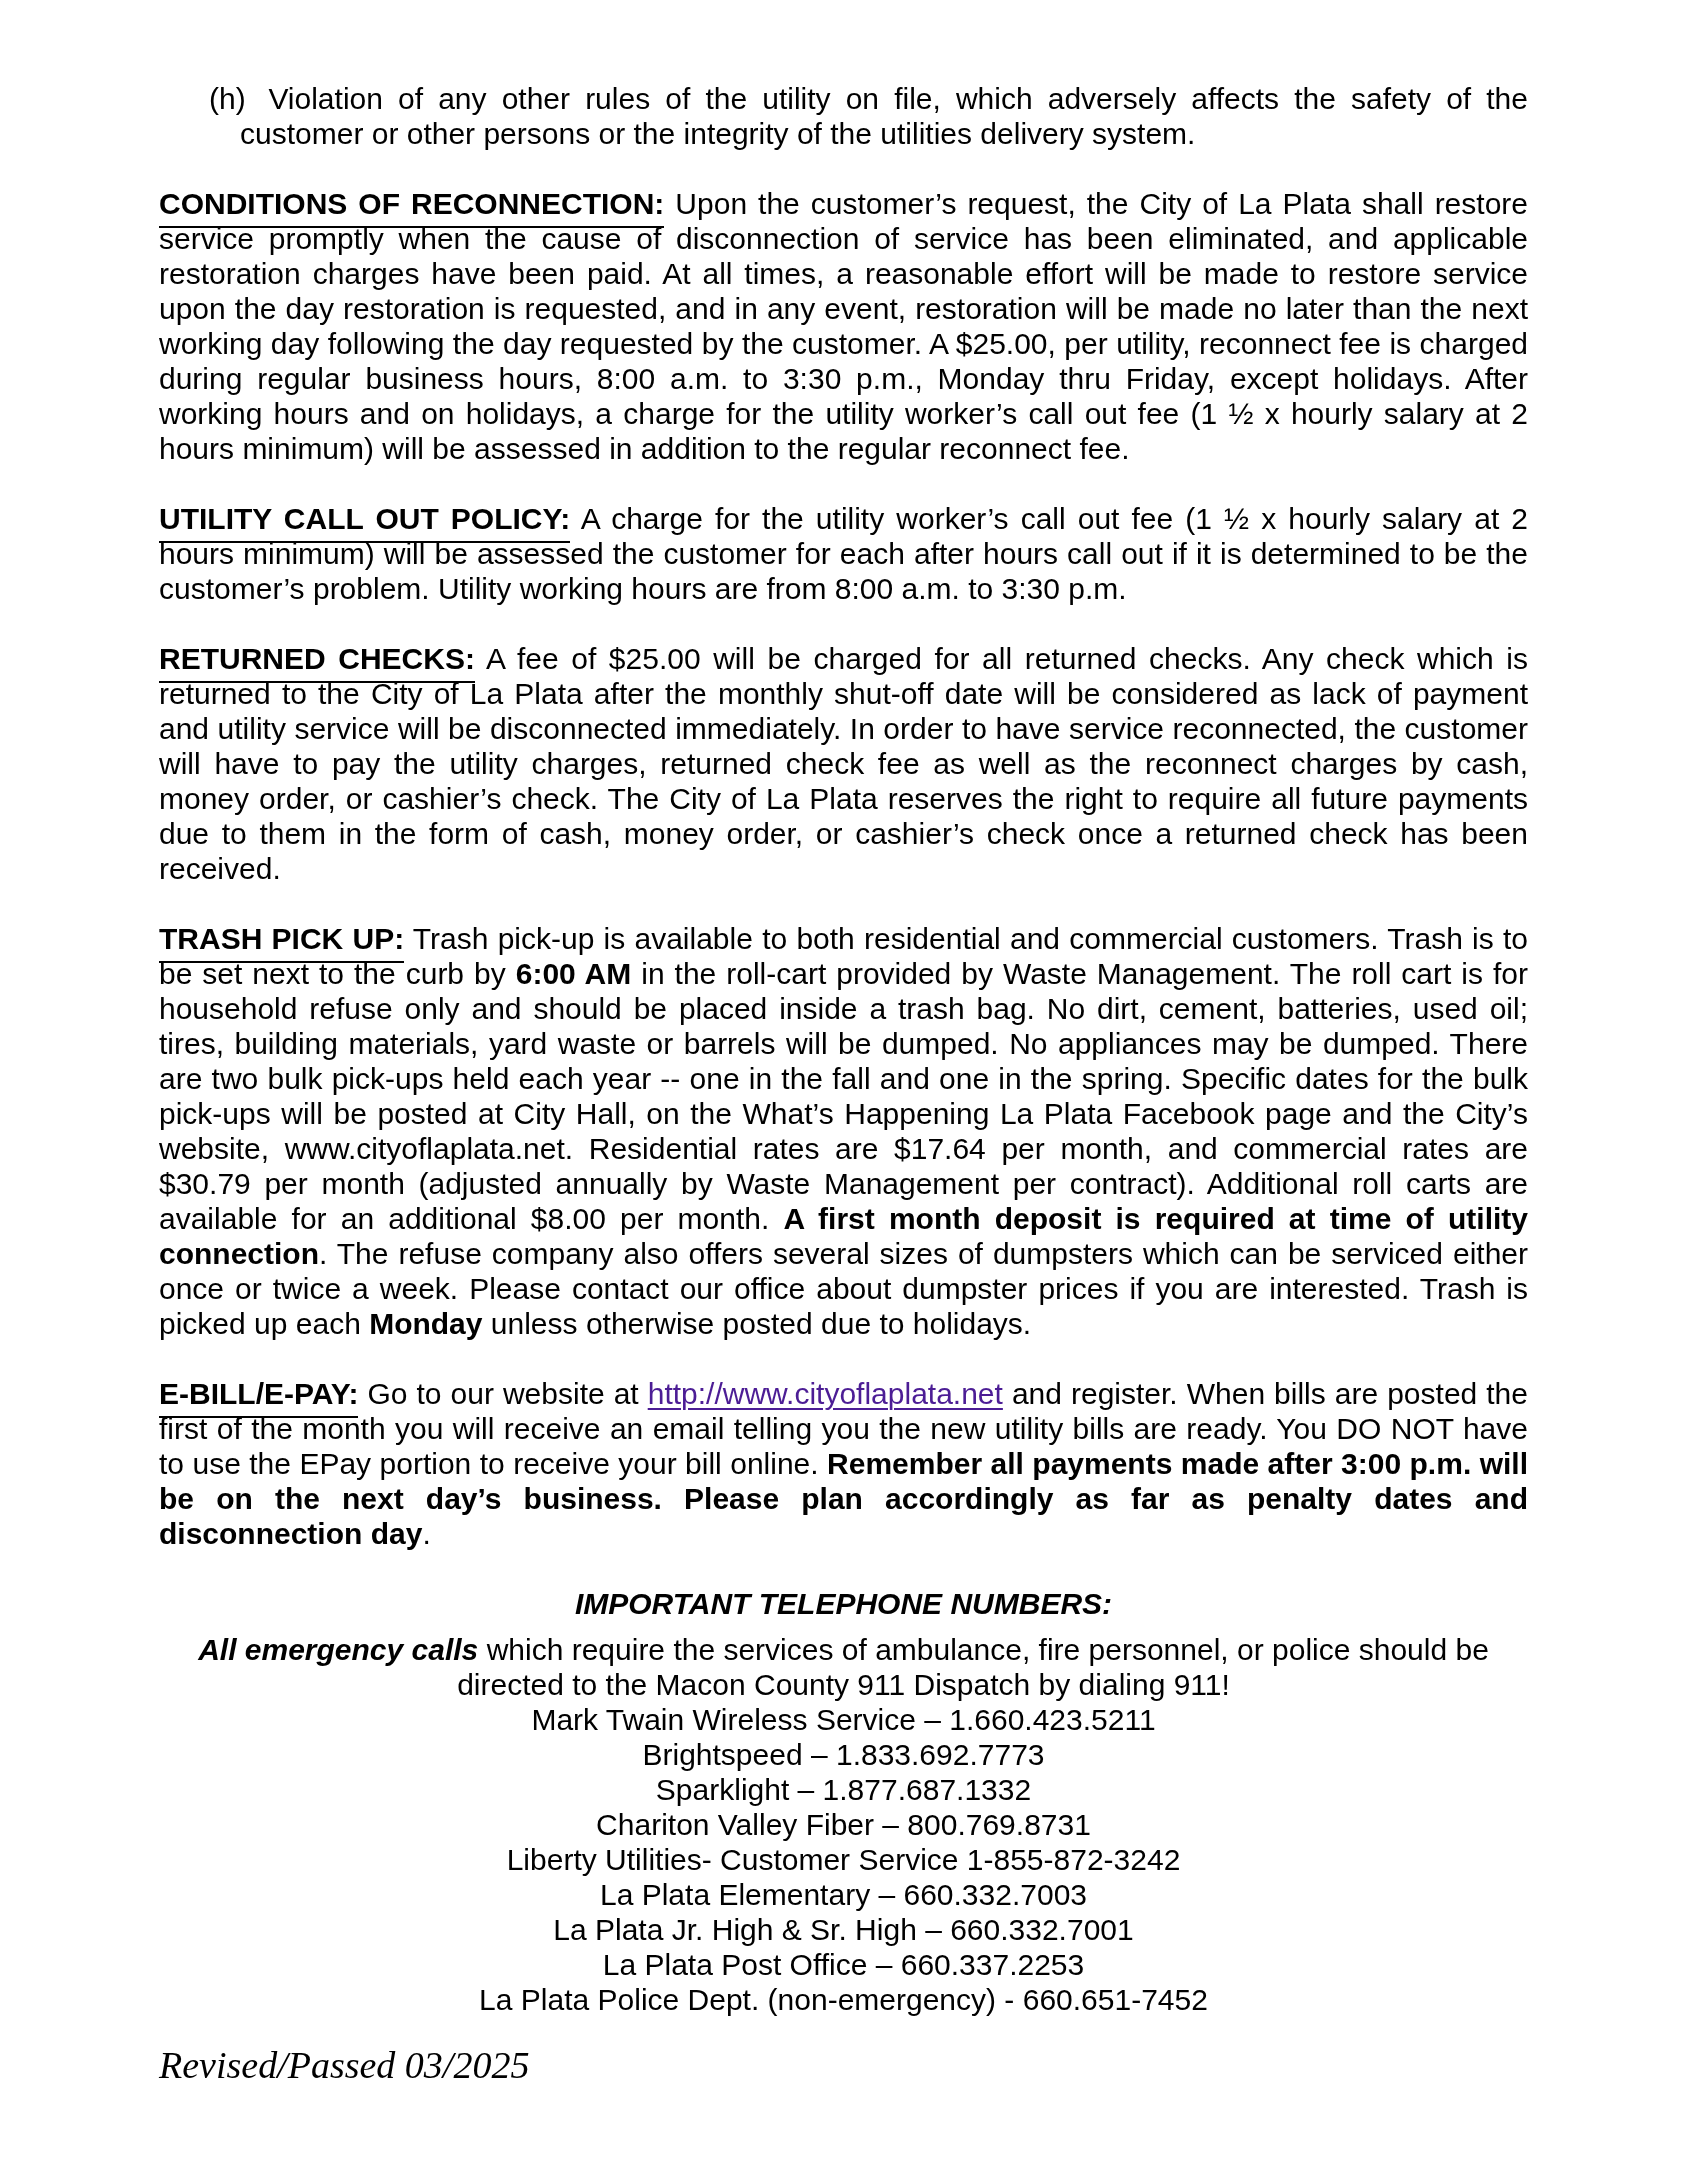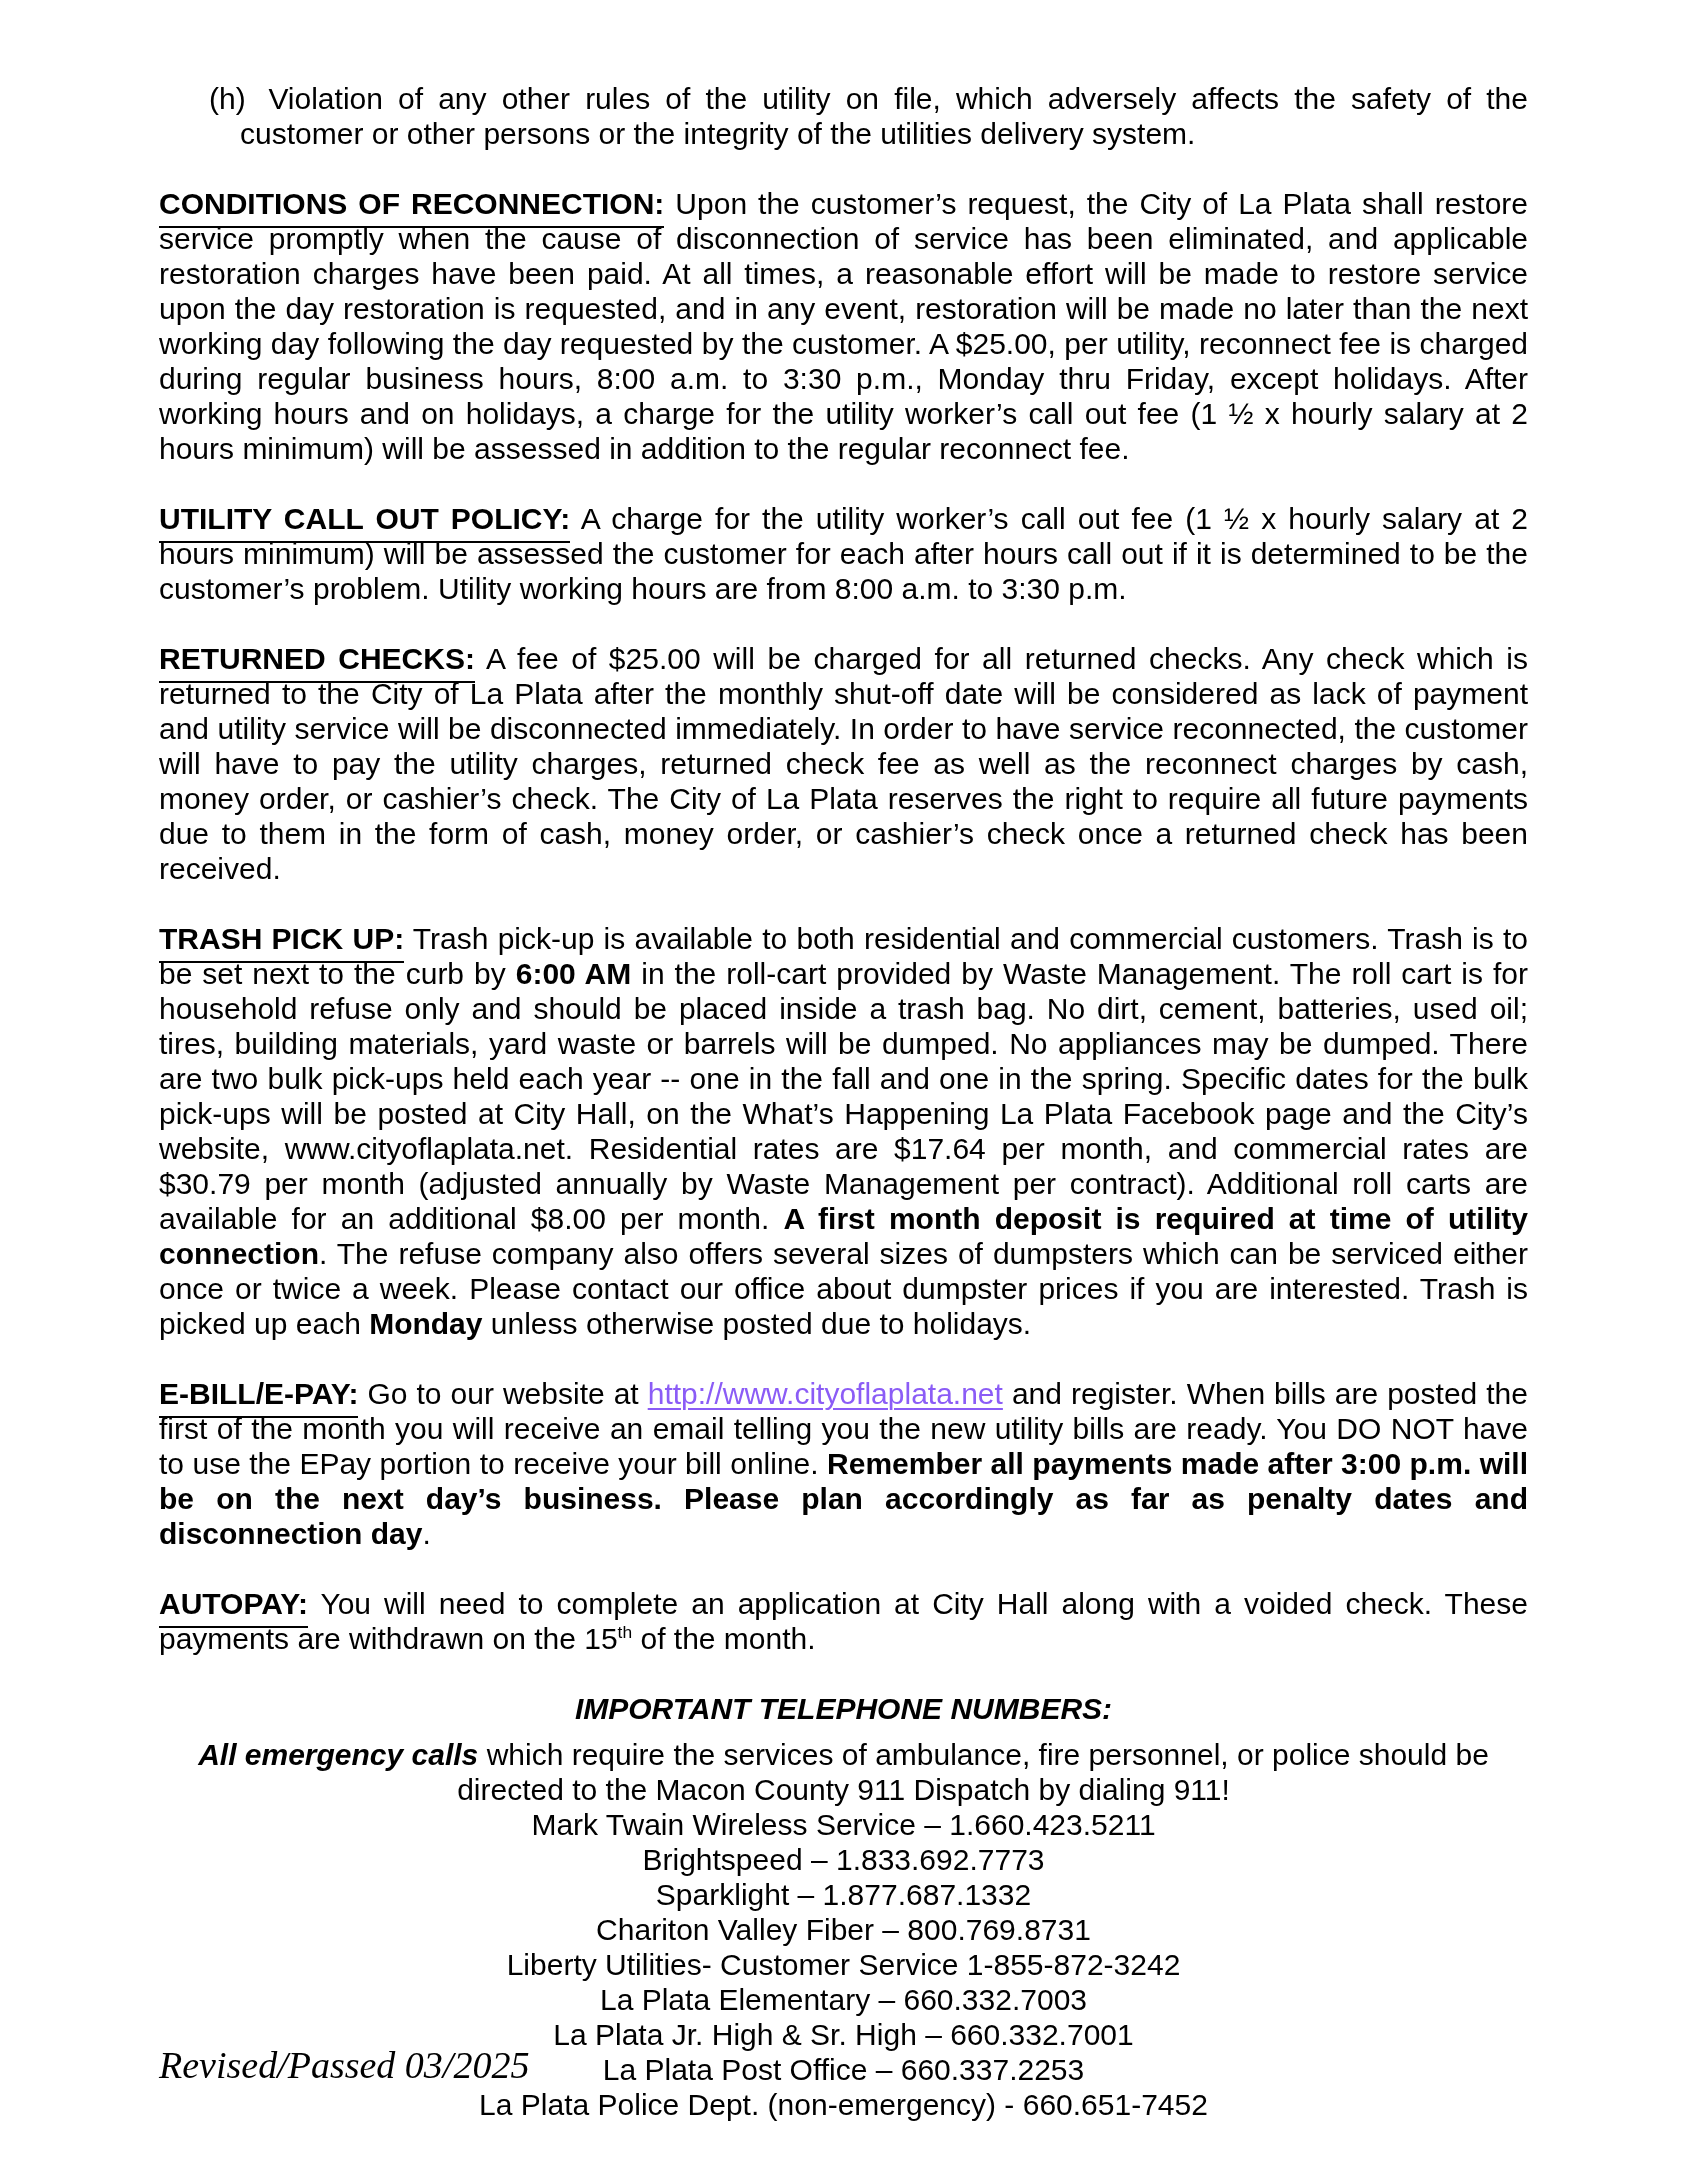--- a/index.html
+++ b/index.html
@@ -34,21 +34,21 @@
   .h-inline{
     font-weight:700;
     border-bottom:2.6px solid #000;
     padding-bottom:6px;
   }
   .normal{font-weight:400;}
   .bold{font-weight:700;}
   .bold-italic{font-weight:700;font-style:italic;}
   .sup{font-size:0.58em;vertical-align:super;line-height:0;}
   .link{
-    color:#8b5cf6;
+    color:#4c1d95;
     text-decoration:underline;
     text-decoration-thickness:2px;
     text-underline-offset:4px;
   }
   .tel-heading{
     text-align:center;
     font-weight:700;
     font-style:italic;
     margin:0 0 10.6px 0;
   }
@@ -92,23 +92,20 @@
   </p>
 
   <p class="para">
     <span class="h-inline">TRASH PICK UP:</span><span><span class="normal"> Trash pick-up is available to both residential and commercial customers. Trash is to be set next to the curb by </span><span class="bold">6:00 AM</span><span class="normal"> in the roll-cart provided by Waste Management. The roll cart is for household refuse only and should be placed inside a trash bag.  No dirt, cement, batteries, used oil; tires, building materials, yard waste or barrels will be dumped. No appliances may be dumped. There are two bulk pick-ups held each year -- one in the fall and one in the spring. Specific dates for the bulk pick-ups will be posted at City Hall, on the What’s Happening La Plata Facebook page and the City’s website, www.cityoflaplata.net. Residential rates are $17.64 per month, and commercial rates are $30.79 per month (adjusted annually by Waste Management per contract). Additional roll carts are available for an additional $8.00 per month. </span><span class="bold">A first month deposit is required at time of utility connection</span><span class="normal">. The refuse company also offers several sizes of dumpsters which can be serviced either once or twice a week. Please contact our office about dumpster prices if you are interested. Trash is picked up each </span><span class="bold">Monday</span><span class="normal"> unless otherwise posted due to holidays.</span></span>
   </p>
 
   <p class="para">
     <span class="h-inline">E-BILL/E-PAY:</span><span><span class="normal"> Go to our website at </span><a href="#" class="link">http://www.cityoflaplata.net</a><span class="normal"> and register. When bills are posted the first of the month you will receive an email telling you the new utility bills are ready. You DO NOT have to use the EPay portion to receive your bill online. </span><span class="bold">Remember all payments made after 3:00 p.m. will be on the next day’s business.  Please plan accordingly as far as penalty dates and disconnection day</span><span class="normal">.</span></span>
   </p>
 
-  <p class="para">
-    <span class="h-inline">AUTOPAY:</span><span><span class="normal"> You will need to complete an application at City Hall along with a voided check. These payments are withdrawn on the 15</span><span class="sup">th</span><span class="normal"> of the month.</span></span>
-  </p>
 
   <p class="tel-heading">IMPORTANT TELEPHONE NUMBERS:</p>
 
   <p class="tel-intro"><span class="bold-italic">All emergency calls</span><span class="normal"> which require the services of ambulance, fire personnel, or police should be</span><br><span class="normal">directed to the Macon County 911 Dispatch by dialing 911!</span></p>
 
   <div class="tel-line">Mark Twain Wireless Service – 1.660.423.5211</div>
   <div class="tel-line">Brightspeed – 1.833.692.7773</div>
   <div class="tel-line">Sparklight – 1.877.687.1332</div>
   <div class="tel-line">Chariton Valley Fiber – 800.769.8731</div>
   <div class="tel-line">Liberty Utilities- Customer Service 1-855-872-3242</div>

